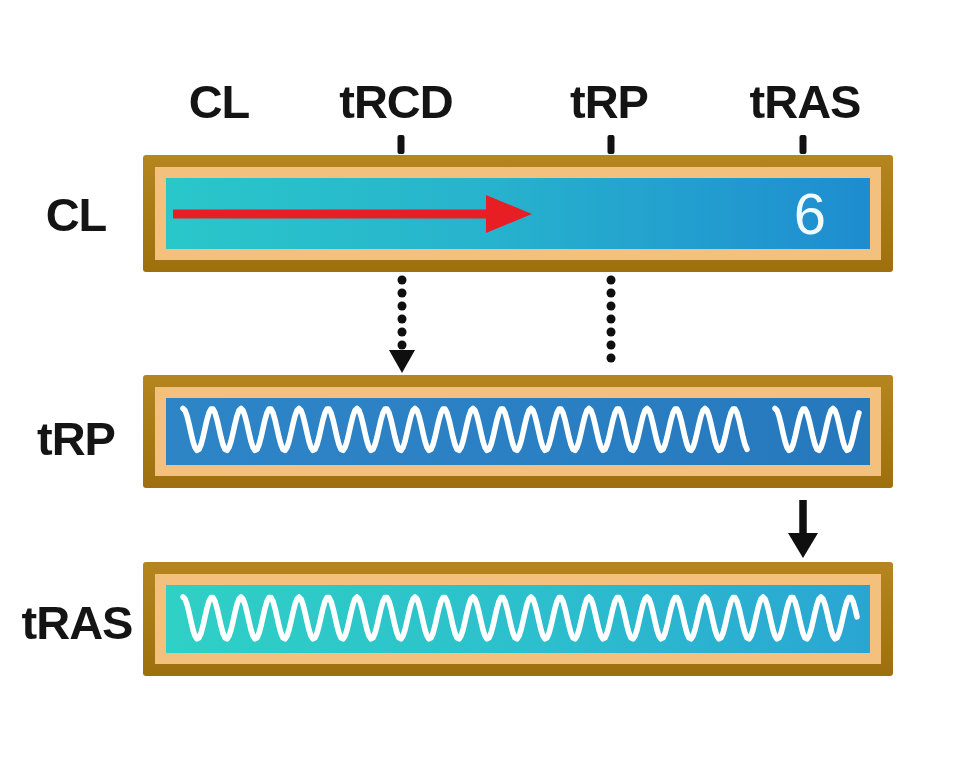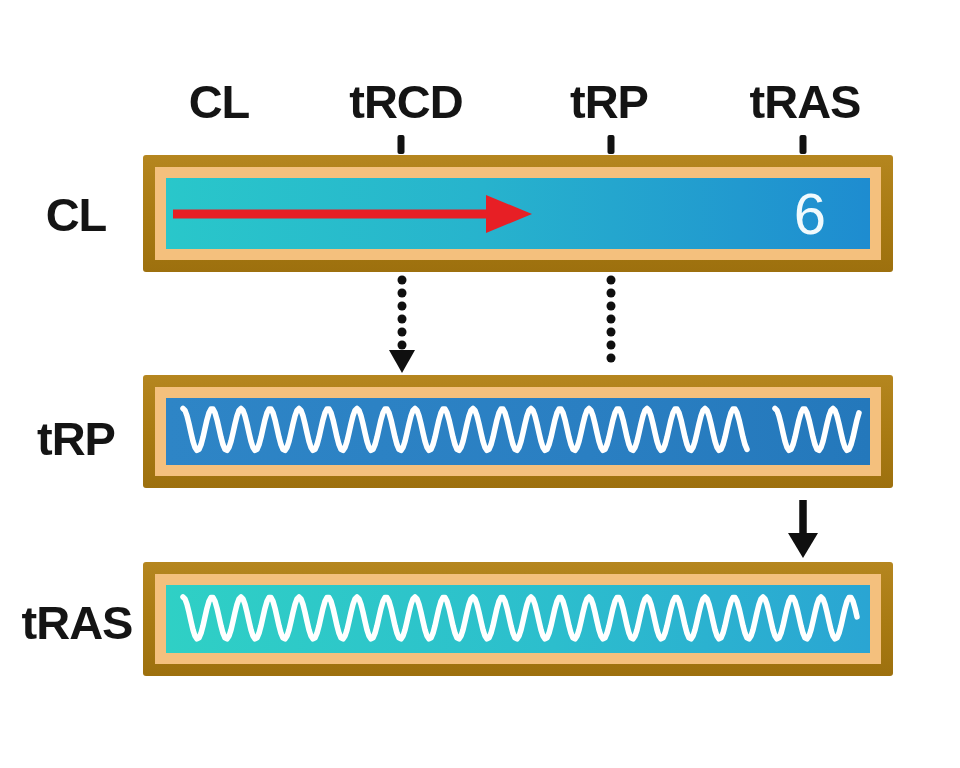--- a/index.html
+++ b/index.html
@@ -103,21 +103,21 @@
 
   
   .connector { position: absolute; }
 </style>
 </head>
 <body>
 
 <div class="canvas">
 
   <div class="top-label" style="left:219px">CL</div>
-  <div class="top-label" style="left:406px">tRCD</div>
+  <div class="top-label" style="left:396px">tRCD</div>
   <div class="top-label" style="left:609px">tRP</div>
   <div class="top-label" style="left:805px">tRAS</div>
 
   <div class="axis-tick" style="left:401px"></div>
   <div class="axis-tick" style="left:611px"></div>
   <div class="axis-tick" style="left:803px"></div>
 
   <div class="row-label" style="left:76px; top:214px">CL</div>
   <div class="row-label" style="left:76px; top:438px">tRP</div>
   <div class="row-label" style="left:77px; top:622px">tRAS</div>

